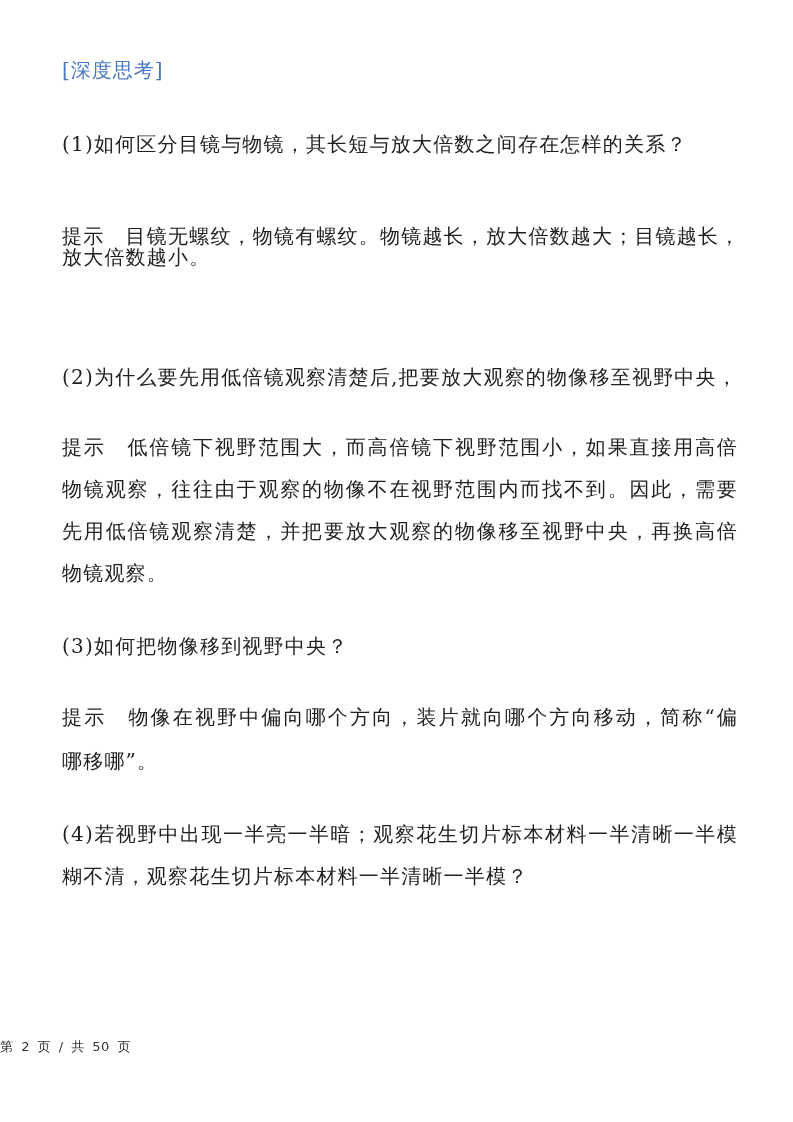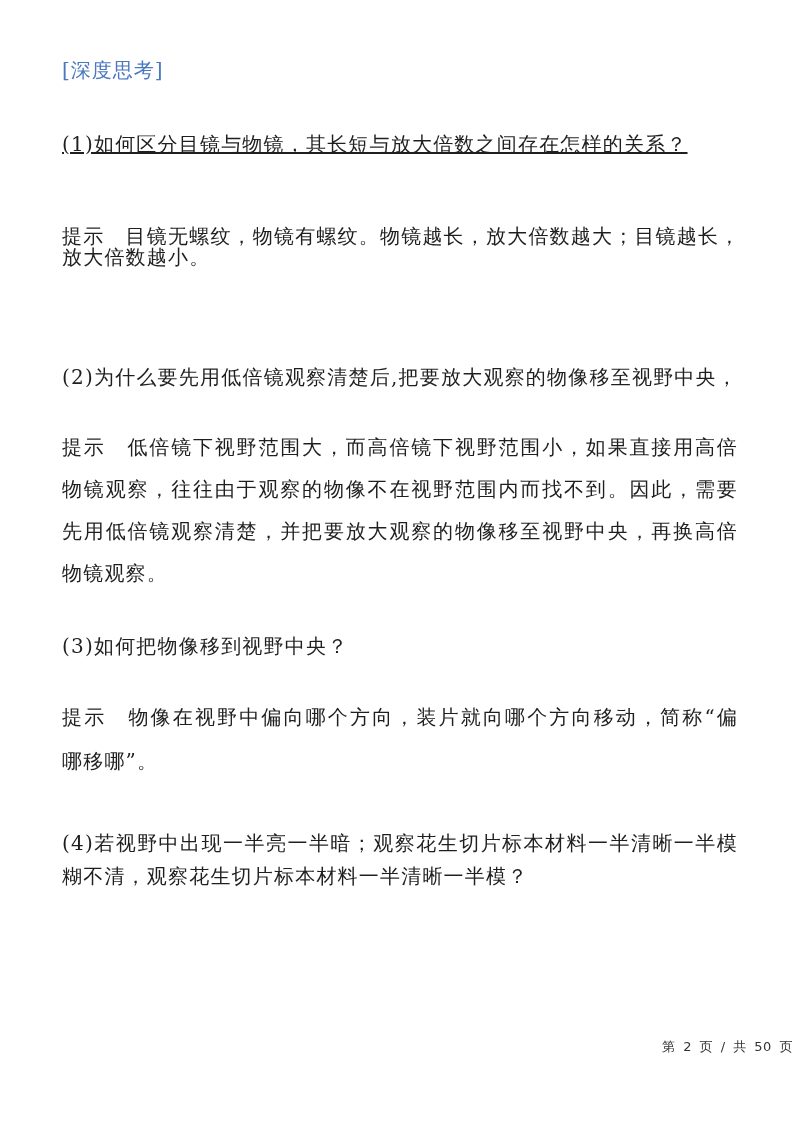--- a/index.html
+++ b/index.html
@@ -35,47 +35,47 @@
     .justify {
       width: 676px;
       text-align: justify;
       text-align-last: justify;
     }
     .footer {
       position: absolute;
       left: 0;
       width: 793px;
       top: 1038px;
-      text-align: right;
+      text-align: left;
       font-family: "DejaVu Sans", "Liberation Sans", sans-serif;
       font-size: 13px;
       color: #333;
       letter-spacing: 0.5px;
       word-spacing: 3px;
     }
   </style>
 </head>
 <body>
 
 <div class="page">
 
   <div class="line heading" style="top:56px;">[深度思考]</div>
 
-  <div class="line" style="top:130px;text-decoration:underline;">(1)如何区分目镜与物镜，其长短与放大倍数之间存在怎样的关系？</div>
+  <div class="line" style="top:130px;">(1)如何区分目镜与物镜，其长短与放大倍数之间存在怎样的关系？</div>
   <div class="line justify" style="top:198px;margin-top:24px;">提示　目镜无螺纹，物镜有螺纹。物镜越长，放大倍数越大；目镜越长，</div>
   <div class="line" style="top:243px;">放大倍数越小。</div>
 
   <div class="line justify" style="top:317px;margin-top:46px;">(2)为什么要先用低倍镜观察清楚后,把要放大观察的物像移至视野中央，</div>
 
   <div class="line justify" style="top:433px;">提示　低倍镜下视野范围大，而高倍镜下视野范围小，如果直接用高倍</div>
   <div class="line justify" style="top:517px;">先用低倍镜观察清楚，并把要放大观察的物像移至视野中央，再换高倍</div>
   <div class="line justify" style="top:475px;">物镜观察，往往由于观察的物像不在视野范围内而找不到。因此，需要</div>
   <div class="line" style="top:559px;">物镜观察。</div>
 
   <div class="line" style="top:632px;">(3)如何把物像移到视野中央？</div>
   <div class="line justify" style="top:703px;">提示　物像在视野中偏向哪个方向，装片就向哪个方向移动，简称“偏</div>
   <div class="line" style="top:747px;">哪移哪”。</div>
 
-  <div class="line justify" style="top:820px;margin-top:9px;">(4)若视野中出现一半亮一半暗；观察花生切片标本材料一半清晰一半模</div>
+  <div class="line justify" style="top:820px;">(4)若视野中出现一半亮一半暗；观察花生切片标本材料一半清晰一半模</div>
   <div class="line" style="top:862px;">糊不清，观察花生切片标本材料一半清晰一半模？</div>
 
   <div class="footer">第 2 页 / 共 50 页</div>
 </div>
 
 </body></html>

